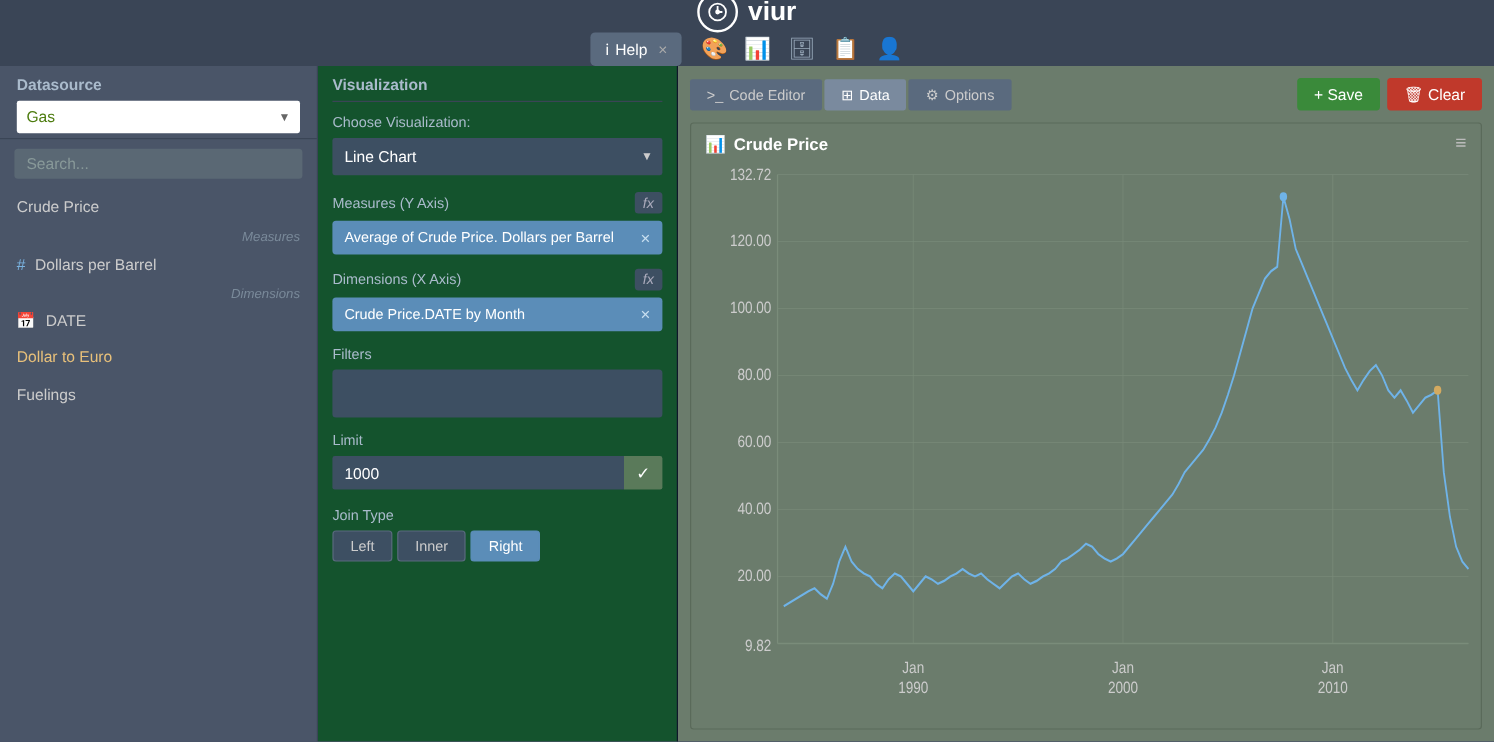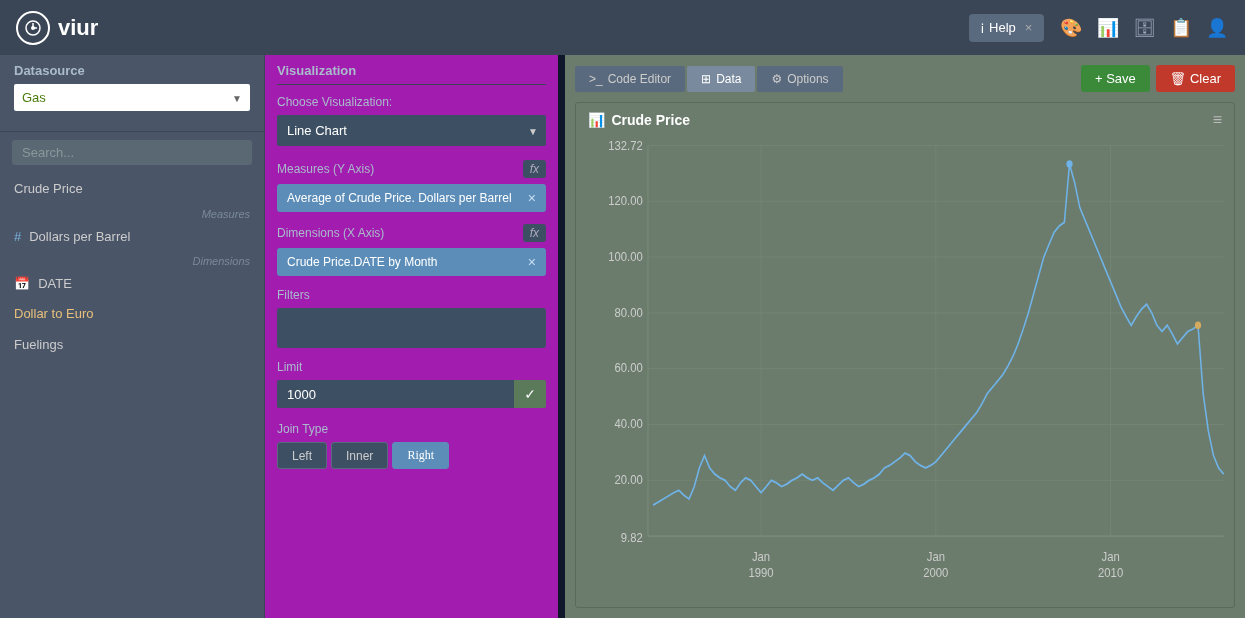--- a/index.html
+++ b/index.html
@@ -13,21 +13,22 @@
       overflow: hidden;
     }
 
     
     .header {
       background: #3a4556;
       height: 55px;
       display: flex;
       align-items: center;
       padding: 0 16px;
-      justify-content: space-between;
+      justify-content: flex-end;
+      flex-direction: column;
     }
     .logo {
       display: flex;
       align-items: center;
       gap: 8px;
       color: #fff;
       font-size: 22px;
       font-weight: bold;
     }
     .logo-icon {
@@ -149,24 +150,24 @@
       align-items: center;
       gap: 8px;
       cursor: pointer;
     }
     .hash-icon { color: #7ab3e0; }
     .cal-icon { color: #7ab3e0; }
 
     
     .middle-panel {
       width: 300px;
-      background: #a21caf;
+      background: #14532d;
       flex-shrink: 0;
       padding: 8px 12px;
-      border-right: 7px solid #0f172a;
+      border-right: 1px solid #0f172a;
       overflow-y: auto;
     }
     .viz-label {
       color: #aabbcc;
       font-size: 12px;
       margin-bottom: 6px;
     }
     .viz-select-wrapper {
       position: relative;
       width: 100%;
@@ -292,21 +293,20 @@
       border: 1px solid #5a6a7e;
       padding: 5px 14px;
       border-radius: 3px;
       cursor: pointer;
       font-size: 12px;
     }
     .join-btn.active {
       background: #5b8db8;
       color: #fff;
       border-color: #5b8db8;
-      font-family: Liberation Serif, serif;
     }
 
     
     .chart-panel {
       flex: 1;
       background: #6b7c6c;
       display: flex;
       flex-direction: column;
       padding: 10px;
     }
@@ -420,21 +420,21 @@
       <span class="header-icon">🗄</span>
       <span class="header-icon">📋</span>
       <span class="header-icon">👤</span>
     </div>
   </div>
 </div>
 
 <div class="main-layout">
 
   <div class="left-panel">
-    <div style="padding: 8px 14px 20px; border-bottom: 1px solid #3a4556;">
+    <div style="padding: 8px 14px 4px; border-bottom: 1px solid #3a4556;">
       <div style="color:#aabbcc; font-size:13px; font-weight:bold; padding-bottom:6px;">Datasource</div>
       <div class="select-wrapper">
         <select class="datasource-select">
           <option>Gas</option>
         </select>
       </div>
     </div>
 
     <input class="search-box" type="text" placeholder="Search..." style="">
 

